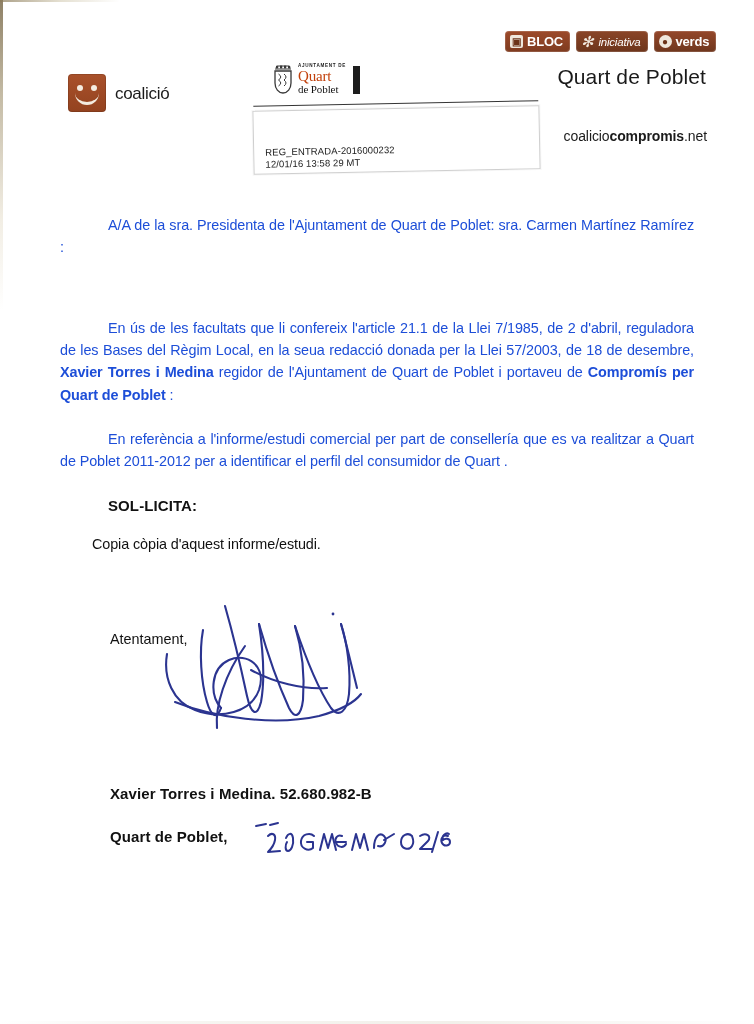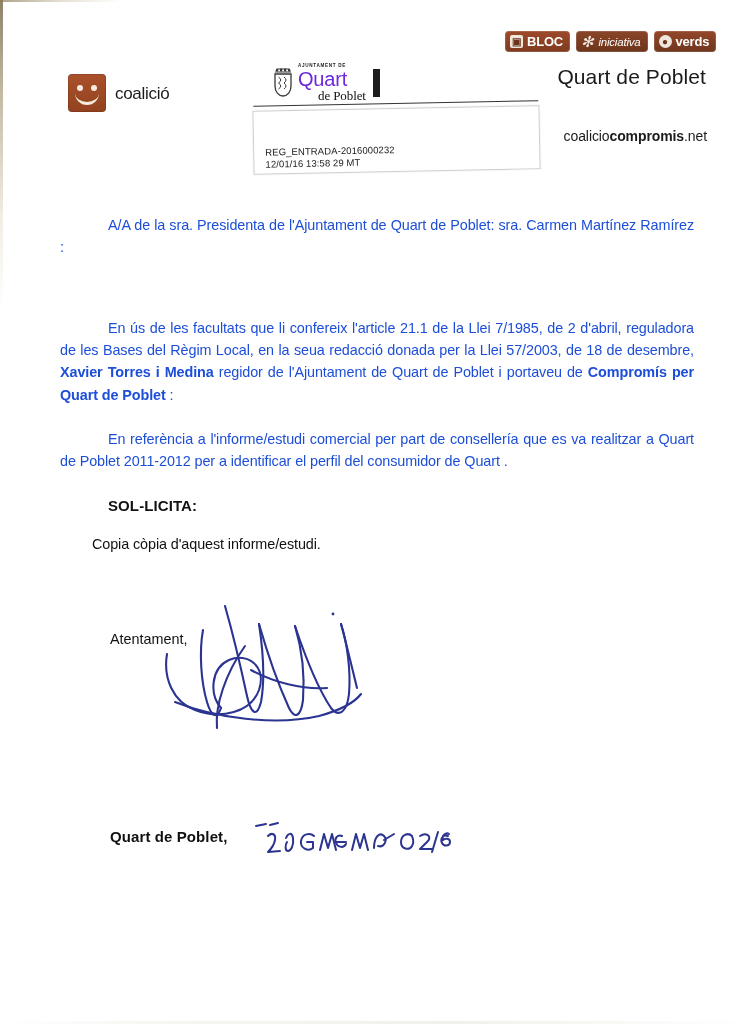--- a/index.html
+++ b/index.html
@@ -53,22 +53,22 @@
   }
   .brand-txt{line-height:1;}
   .brand-txt .l1{font-size:17px;letter-spacing:-.3px;color:#1b1b1b;}
   .brand-txt .l2{font-size:27px;font-weight:bold;letter-spacing:-1px;color:#111;margin-top:1px;}
 
   
   .seal{position:absolute;left:272px;top:64px;display:flex;align-items:center;gap:4px;}
   .seal-shield{width:22px;height:30px;flex:none;opacity:.88;}
   .seal-txt{line-height:1.02;}
   .seal-txt .s1{font-size:4.6px;letter-spacing:.7px;color:#222;font-weight:bold;}
-  .seal-txt .s2{font-size:20px;color:#6d28d9;letter-spacing:-.2px;font-family:Liberation Sans, sans-serif;}
-  .seal-txt .s3{font-size:13px;color:#111;letter-spacing:-.1px;font-family:"Liberation Serif",serif;margin-left:20px;}
+  .seal-txt .s2{font-size:15px;color:#c2410c;letter-spacing:-.2px;font-family:Liberation Serif, serif;}
+  .seal-txt .s3{font-size:11px;color:#111;letter-spacing:-.1px;font-family:"Liberation Serif",serif;}
   .seal-bar{width:7px;height:28px;background:#1d1d1d;margin-left:3px;}
 
   
   .hdr-town{position:absolute;right:48px;top:65px;font-size:21px;color:#1a1a1a;letter-spacing:.1px;}
   .hdr-site{position:absolute;right:47px;top:128px;font-size:14px;color:#1b1b1b;letter-spacing:-.1px;}
   .hdr-site b{font-weight:bold;}
 
   
   .stamp{
     position:absolute;left:253px;top:108px;width:285px;height:62px;
@@ -293,20 +293,21 @@
         <path d="M104 34 C112 62 124 96 134 118 C140 130 146 126 148 110 C150 84 146 56 140 36"></path>
         <path d="M140 36 C150 66 164 100 176 118 C184 128 192 122 194 104 C196 80 192 52 186 34"></path>
         <path d="M186 34 C192 56 198 82 202 98"></path>
         <path d="M20 112 C60 128 120 136 164 126 C186 120 200 112 206 104"></path>
         <path d="M96 80 C118 92 148 100 172 98"></path>
         <path d="M90 56 C70 84 60 116 62 138"></path>
       </g>
       <circle cx="178" cy="24" r="1.4" fill="#2b3490"></circle>
     </svg>
 
+    <div class="name-line">Xavier Torres i Medina. 52.680.982-B</div>
     <div class="place-line">Quart de Poblet,</div>
 
     <svg class="hand-date" width="220" height="40" viewBox="0 0 220 40">
       <g fill="none" stroke="#2b3490" stroke-width="2" stroke-linecap="round" stroke-linejoin="round">
         <path d="M4 8 L14 6 M18 7 L26 5"></path>
         <path d="M16 18 C20 14 24 16 23 22 C22 28 18 32 16 34 L28 33"></path>
         <path d="M34 20 C36 15 40 14 41 20 C42 27 39 33 36 33 C33 33 33 27 35 24"></path>
         <path d="M62 18 C58 14 50 16 49 23 C48 30 56 34 61 30 M61 30 L61 24 L55 24"></path>
         <path d="M68 32 L72 16 L76 30 L80 16 L84 32"></path>
         <path d="M90 18 C86 16 82 20 84 25 C86 30 92 30 94 26 M84 24 L94 24"></path>

